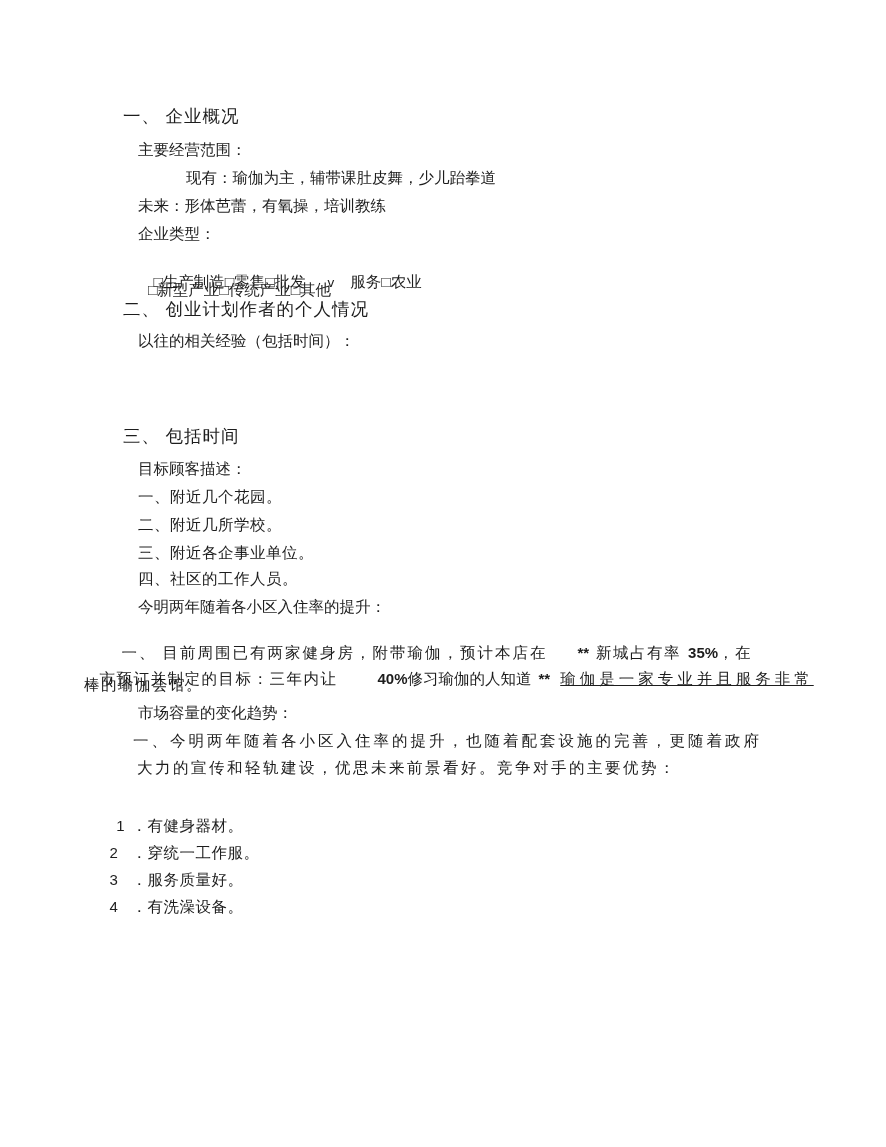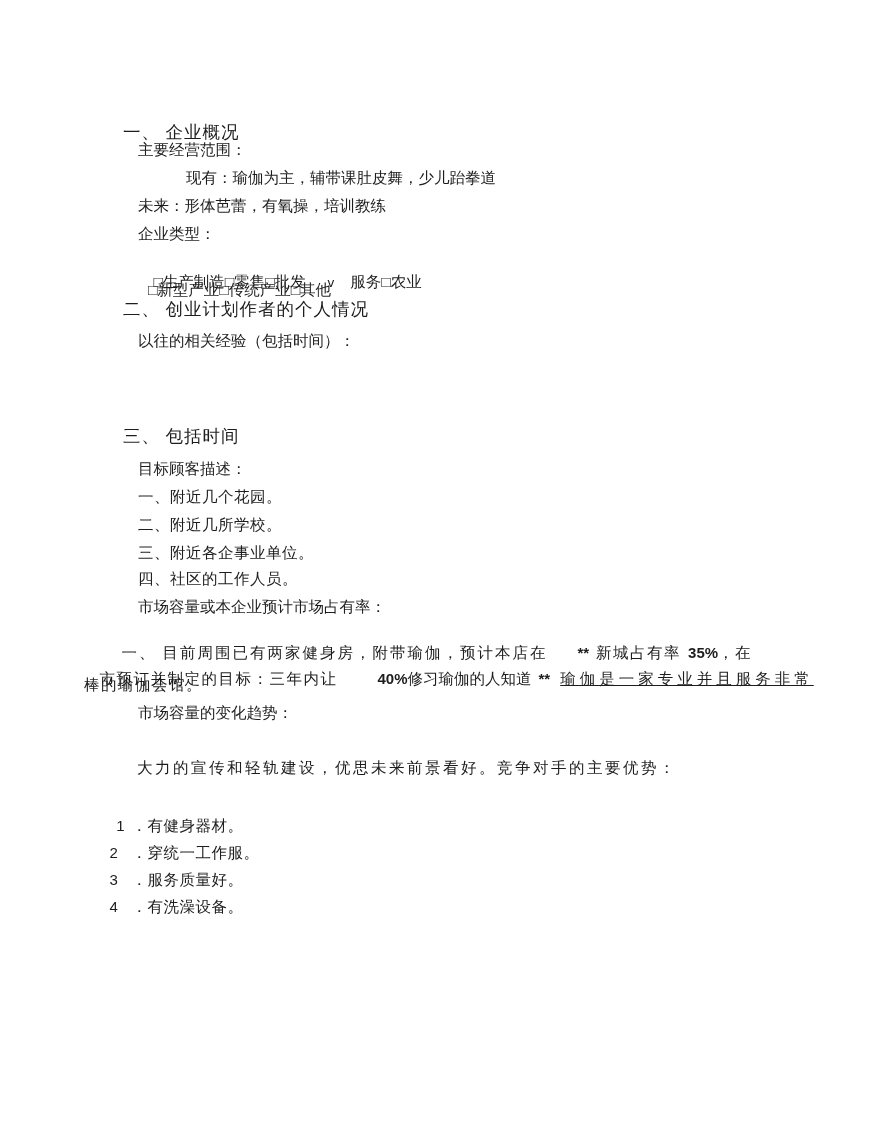--- a/index.html
+++ b/index.html
@@ -55,21 +55,21 @@
   .gap-star { margin-left: 30px; }
   .gap-pct  { margin-left: 40px; }
   .sp-l { margin-left: 7px; }
   .sp-r { margin-right: 7px; }
 </style>
 </head>
 <body>
 
 <div id="page">
 
-  <div class="ln heading" style="top:122px;left:123px;">一、 企业概况</div>
+  <div class="ln heading" style="top:106px;left:123px;">一、 企业概况</div>
 
   <div class="ln" style="top:140px;left:138px;">主要经营范围：</div>
 
   <div class="ln" style="top:168px;left:138px;margin-left:48px;">现有：瑜伽为主，辅带课肚皮舞，少儿跆拳道</div>
 
   <div class="ln" style="top:196px;left:138px;">未来：形体芭蕾，有氧操，培训教练</div>
 
   <div class="ln" style="top:224px;left:138px;">企业类型：</div>
 
   <div class="ln" style="top:252px;left:138px;">
@@ -87,34 +87,35 @@
   <div class="ln" style="top:459px;left:138px;">目标顾客描述：</div>
 
   <div class="ln" style="top:487px;left:138px;letter-spacing:0.5px;">一、附近几个花园。</div>
 
   <div class="ln" style="top:515px;left:138px;letter-spacing:0.5px;">二、附近几所学校。</div>
 
   <div class="ln" style="top:543px;left:138px;letter-spacing:0.5px;">三、附近各企事业单位。</div>
 
   <div class="ln" style="top:570px;left:138px;letter-spacing:0.5px;font-family:Liberation Mono, monospace;">四、社区的工作人员。</div>
 
-  <div class="ln" style="top:597px;left:138px;">市场容量或本企业预计市场占有率：</div>
+  <div class="ln" style="top:597px;left:138px;">今明两年随着各小区入住率的提升：</div>
 
   <div class="ln" style="top:623px;left:106px;">
     <span class="ls2">一、 目前周围已有两家健身房，附带瑜伽，预计本店在</span><span class="lat gap-star sp-r">**</span><span class="ls1">新城占有率</span><span class="lat sp-l">35%</span><span class="ls1">，在</span>
   </div>
 
   <div class="ln" style="top:649px;left:84px;">
     <span class="ls1">市预订并制定的目标：三年内让</span><span class="lat gap-pct">40%</span><span>修习瑜伽的人知道</span><span class="lat sp-l">**</span><span class="ls4" style="margin-left:10px;">瑜伽是一家专业并且服务非常</span>
   </div>
 
   <div class="ln ls1" style="top:675px;left:84px;">棒的瑜伽会馆。</div>
 
   <div class="ln" style="top:703px;left:138px;">市场容量的变化趋势：</div>
 
+  <div class="ln ls3" style="top:731px;left:133px;">一、今明两年随着各小区入住率的提升，也随着配套设施的完善，更随着政府</div>
 
   <div class="ln" style="top:758px;left:137px;letter-spacing:2.5px;">大力的宣传和轻轨建设，优思未来前景看好。竞争对手的主要优势：</div>
 
   <div class="ln" style="top:796px;left:92px;letter-spacing:0.5px;text-align:center;">
     <span class="num">1</span><span>．有健身器材。</span>
   </div>
 
   <div class="ln" style="top:823px;left:92px;letter-spacing:0.5px;">
     <span class="num">2</span><span>．穿统一工作服。</span>
   </div>

